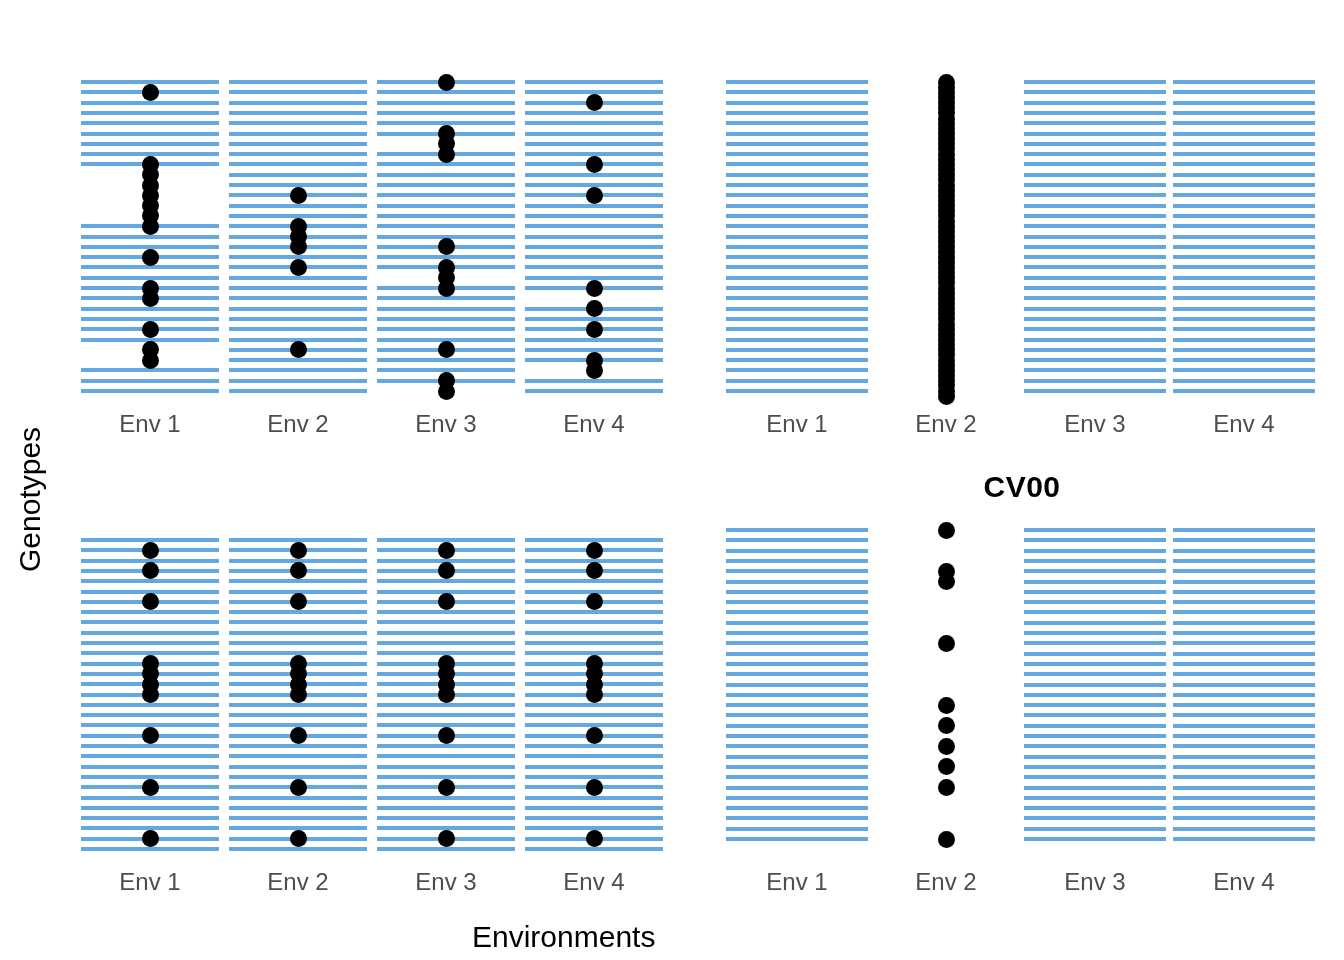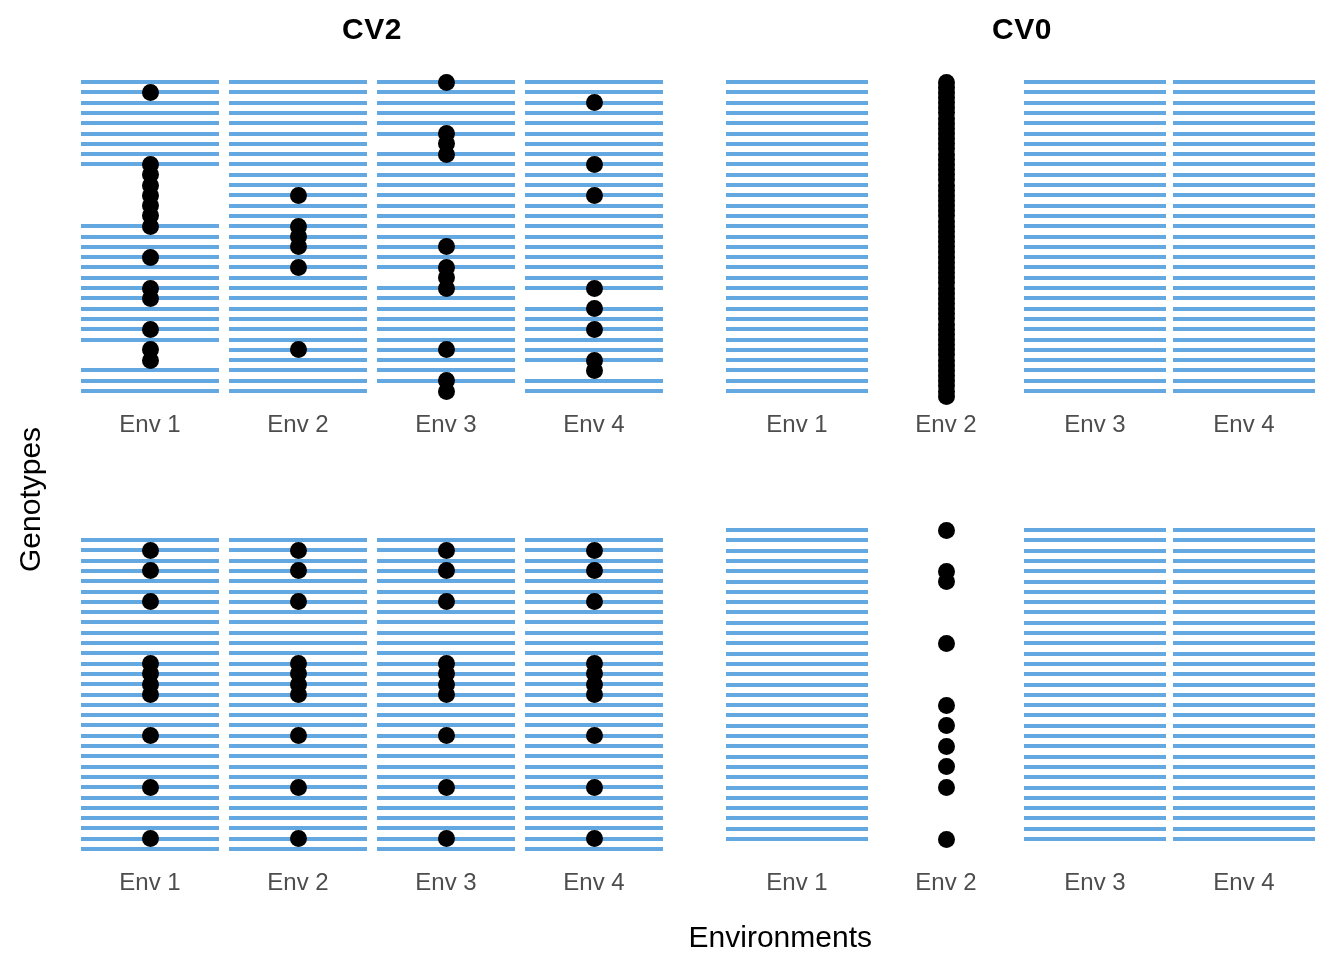--- a/index.html
+++ b/index.html
@@ -13,43 +13,42 @@
   .panel-title{
     position:absolute;font-weight:bold;font-size:30px;color:#000;
     text-align:center;letter-spacing:0.5px;
   }
 
   .env-label{
     position:absolute;font-size:24px;color:#4d4d4d;text-align:center;
   }
 
   .axis-label-x{
-    position:absolute;font-size:30px;color:#000;text-align:right;
+    position:absolute;font-size:30px;color:#000;text-align:left;
   }
   .axis-label-y{
     position:absolute;font-size:30px;color:#000;
     transform:rotate(-90deg);transform-origin:center center;
     white-space:nowrap;
   }
 
   .env-col{position:absolute;}
   .gline{position:absolute;left:0;height:4px;border-radius:0;}
   .gdot{position:absolute;border-radius:50%;background:#000000;}
 </style>
 </head>
 <body>
 
 <div id="figure">
 
   <div class="axis-label-y" style="left:-60px;top:465px;width:180px;">Genotypes</div>
 
   <div class="axis-label-x" style="left:472px;top:920px;width:400px;">Environments</div>
 
-  <div class="panel-title" style="left:272px;top:12px;width:200px;">CV2</div>
-  <div class="panel-title" style="left:922px;top:12px;width:200px;">CV0</div>
+  <div class="panel-title" style="left:922px;top:470px;width:200px;">CV00</div>
 
   <div id="plot-cv2" class="plot-host" style="position: absolute; left: 0px; top: 0px; width: 1344px; height: 960px;">
       <div class="env-col" style="left: 81px; top: 80px; width: 138px; height: 321px;">
         <div class="gline" style="top: 0px; width: 138px; background: rgb(99, 168, 224);"></div>
         <div class="gline" style="top: 10.3px; width: 138px; background: rgb(99, 168, 224);"></div>
         <div class="gline" style="top: 20.6px; width: 138px; background: rgb(99, 168, 224);"></div>
         <div class="gline" style="top: 30.9px; width: 138px; background: rgb(99, 168, 224);"></div>
         <div class="gline" style="top: 41.2px; width: 138px; background: rgb(99, 168, 224);"></div>
         <div class="gline" style="top: 51.5px; width: 138px; background: rgb(99, 168, 224);"></div>
         <div class="gline" style="top: 61.8px; width: 138px; background: rgb(99, 168, 224);"></div>

